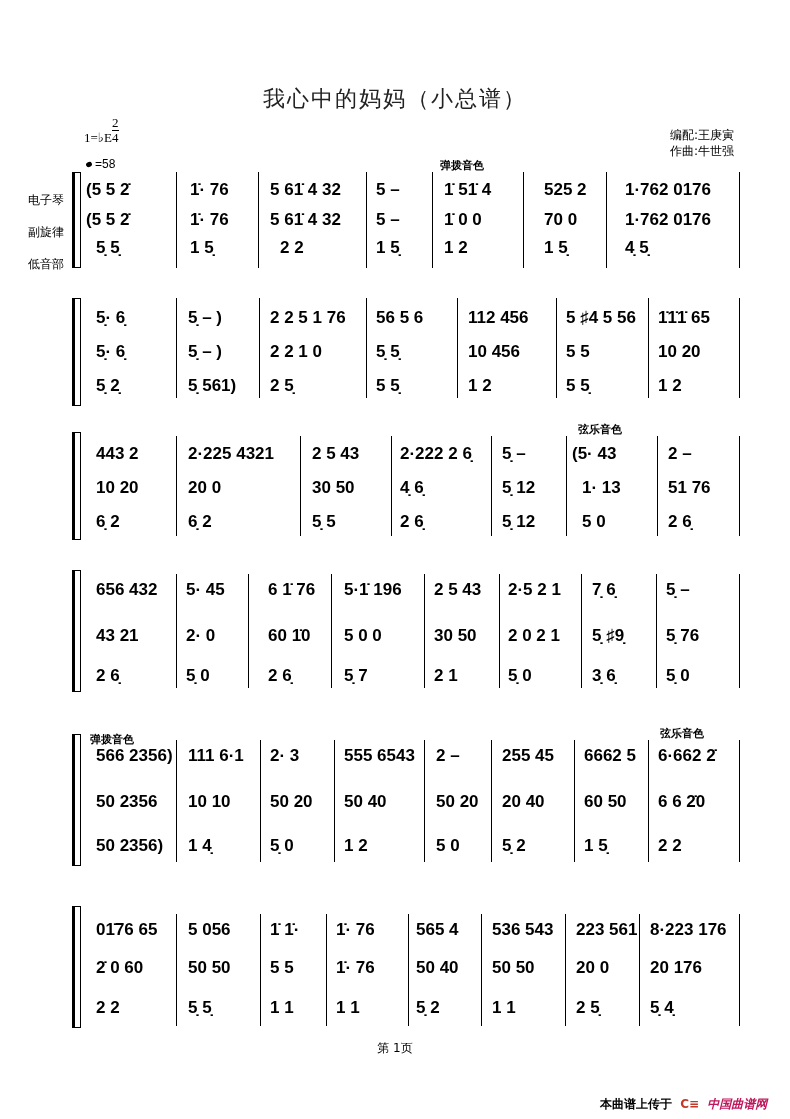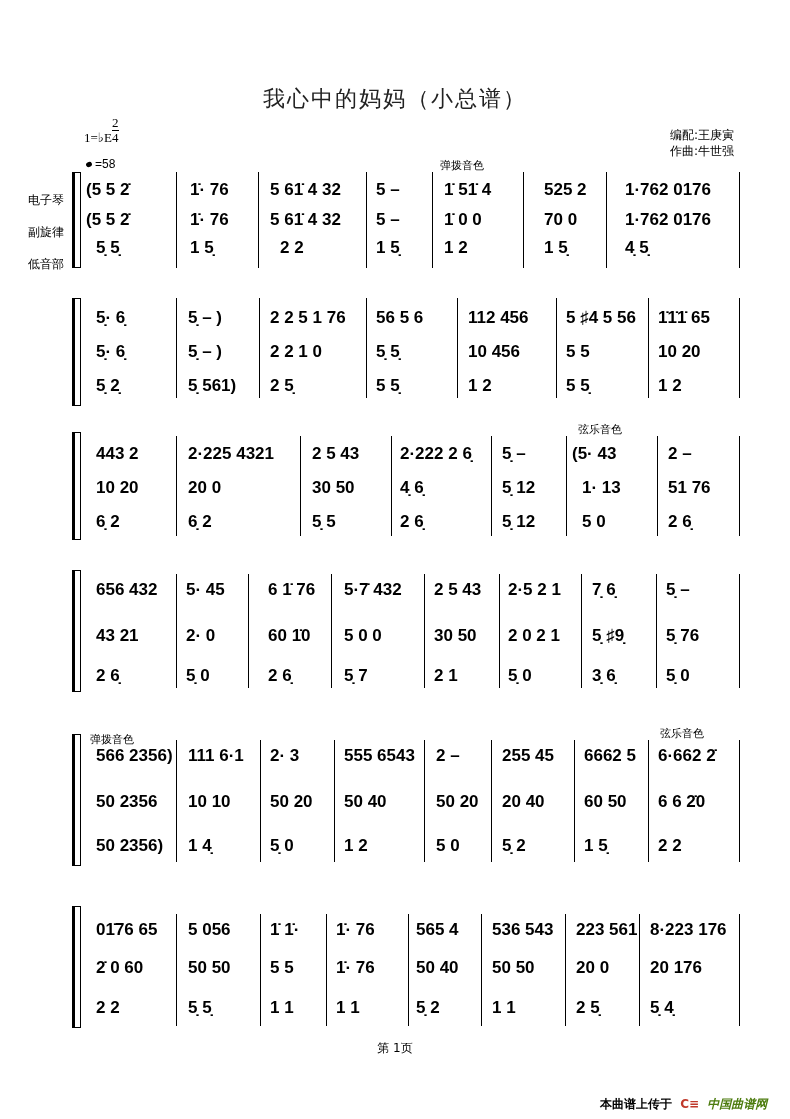--- a/index.html
+++ b/index.html
@@ -10,24 +10,24 @@
   .timesig { position:absolute; left:112px; top:116px; font-size:13px; font-family:"Liberation Serif", serif; text-align:center; line-height:14px; }
   .tempo { position:absolute; left:86px; top:157px; font-size:12px; }
   .tempo .note { display:inline-block; width:6px; height:5px; background:#000; border-radius:50%; transform:rotate(-25deg); margin-right:3px; vertical-align:middle; }
   .labels { position:absolute; left:28px; top:184px; font-size:12px; font-family:"DejaVu Sans", sans-serif; line-height:32px; }
   .system { position:absolute; left:72px; width:700px; }
   .brace { position:absolute; left:0; top:0; bottom:0; width:5px; border-left:3px solid #000; border-top:1px solid #000; border-bottom:1px solid #000; }
   .brace2 { position:absolute; left:8px; top:0; bottom:0; width:1px; background:#000; }
   .bar { position:absolute; width:1px; background:#000; }
   .row { position:absolute; left:0; height:30px; font-weight:bold; font-size:17px; }
   .cell { position:absolute; white-space:pre; }
-  .mark { position:absolute; font-size:11px; font-weight:normal; font-family:"DejaVu Sans", sans-serif; }
+  .mark { position:absolute; font-size:11px; font-weight:bold; font-family:"DejaVu Sans", sans-serif; }
   .page { position:absolute; left:0; width:790px; top:1040px; text-align:center; font-size:12px; font-family:"DejaVu Sans", sans-serif; }
   .footer { position:absolute; left:600px; top:1096px; font-size:12px; font-weight:bold; font-family:"DejaVu Sans", sans-serif; }
-  .footer .brand { color:#4d7c0f; font-style:italic; margin-left:4px; }
+  .footer .brand { color:#be185d; font-style:italic; margin-left:4px; }
   .footer .logo { display:inline-block; color:#c0392b; font-weight:bold; margin-left:4px; }
 </style>
 </head>
 <body>
 
 <div class="title">我心中的妈妈（小总谱）</div>
 <div class="credits">
   <div>编配:王庚寅</div>
   <div>作曲:牛世强</div>
 </div>
@@ -174,21 +174,21 @@
   <div class="bar" style="left:259px;top:4px;height:114px"></div>
   <div class="bar" style="left:352px;top:4px;height:114px"></div>
   <div class="bar" style="left:427px;top:4px;height:114px"></div>
   <div class="bar" style="left:509px;top:4px;height:114px"></div>
   <div class="bar" style="left:584px;top:4px;height:114px"></div>
   <div class="bar" style="left:667px;top:4px;height:114px"></div>
   <div class="row" style="top:10px">
     <span class="cell" style="left:24px">656 432</span>
     <span class="cell" style="left:114px">5· 45</span>
     <span class="cell" style="left:196px">6 1̇ 76</span>
-    <span class="cell" style="left:272px">5·7̇ 432</span>
+    <span class="cell" style="left:272px">5·1̇ 196</span>
     <span class="cell" style="left:362px">2 5 43</span>
     <span class="cell" style="left:436px">2·5 2 1</span>
     <span class="cell" style="left:520px">7̣ 6̣</span>
     <span class="cell" style="left:594px">5̣ –</span>
   </div>
   <div class="row" style="top:56px">
     <span class="cell" style="left:24px">43 21</span>
     <span class="cell" style="left:114px">2· 0</span>
     <span class="cell" style="left:196px">60 1̇0</span>
     <span class="cell" style="left:272px">5 0 0</span>

